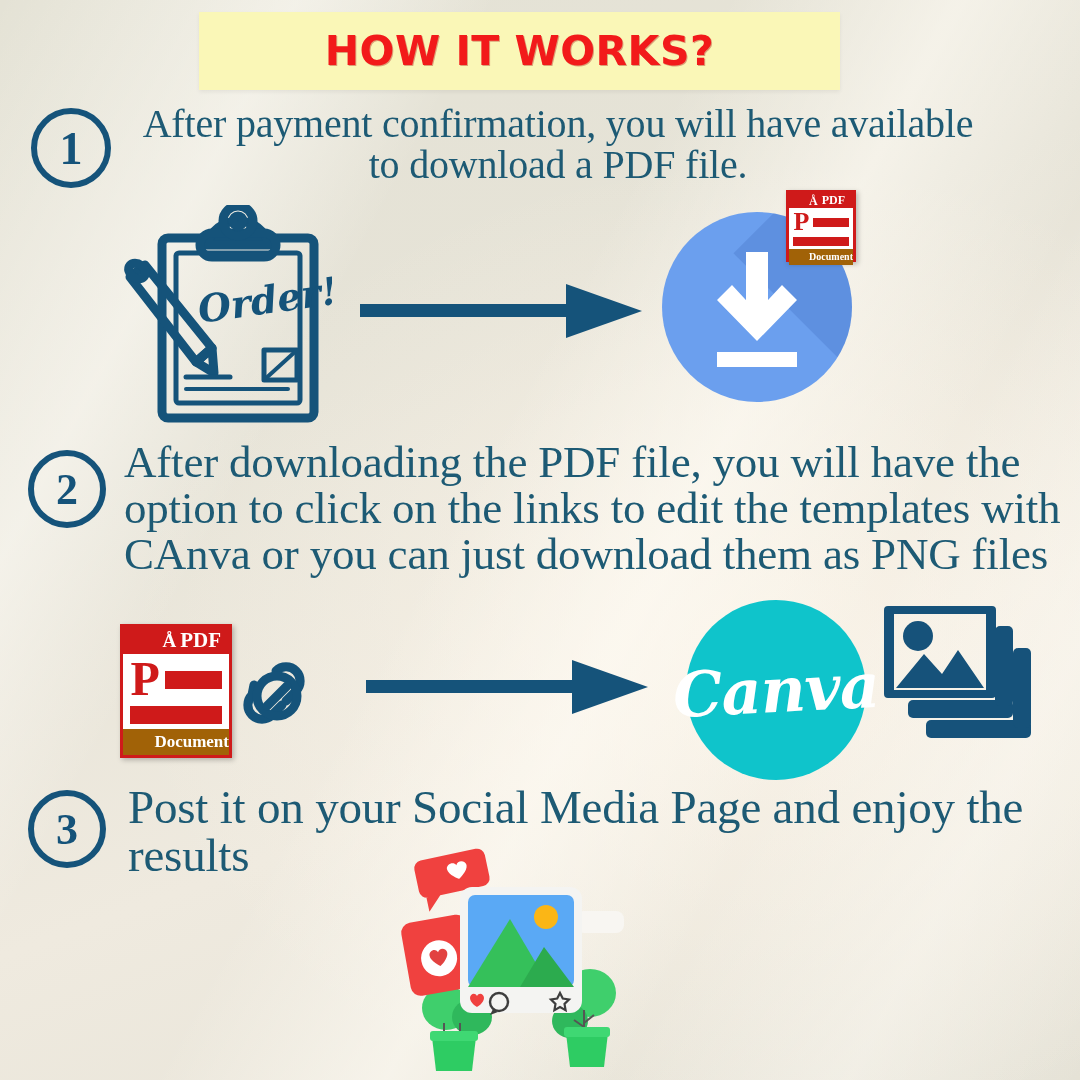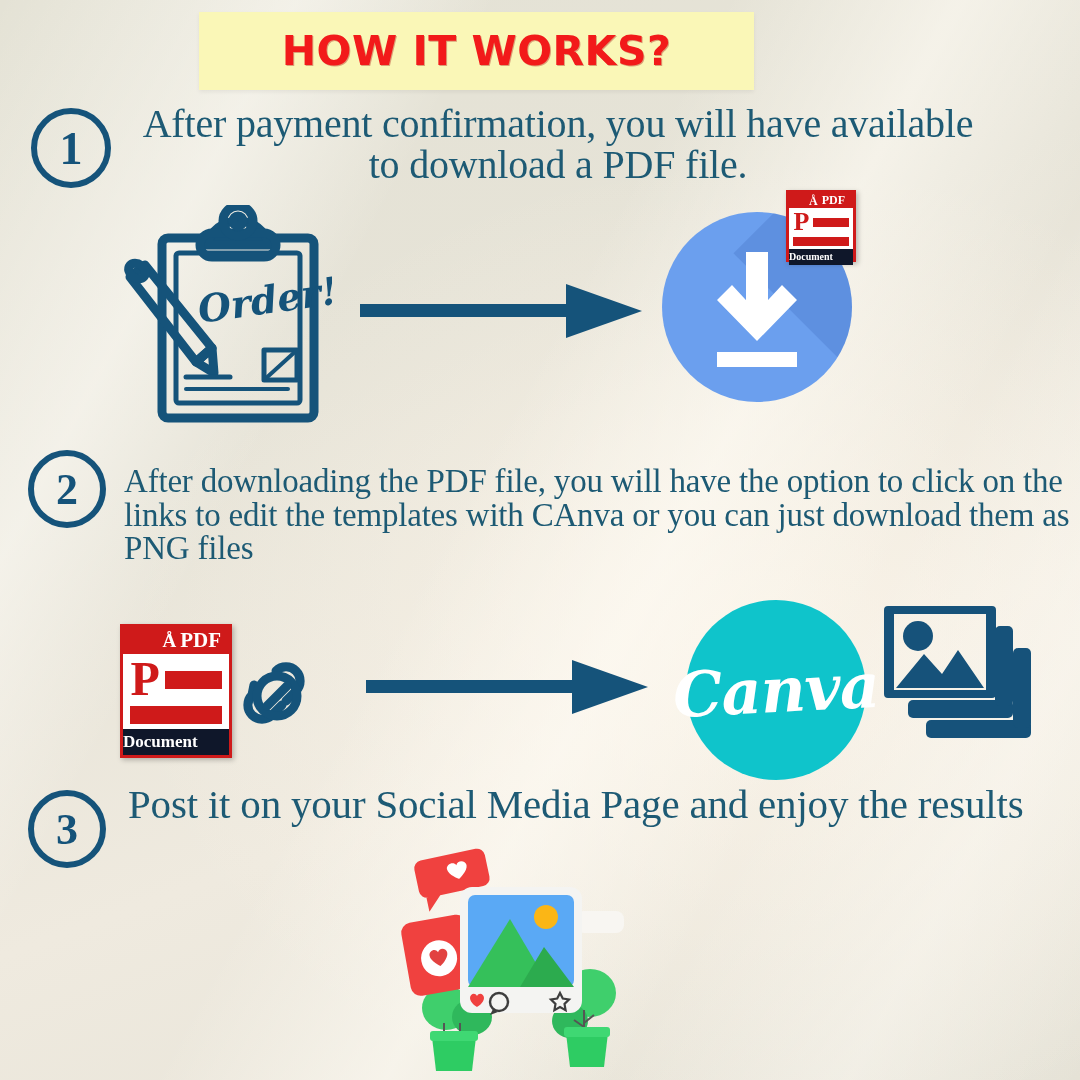--- a/index.html
+++ b/index.html
@@ -13,21 +13,21 @@
     background:
       linear-gradient(118deg, rgba(255,255,255,0.00) 0%, rgba(255,253,248,0.55) 18%, rgba(255,255,255,0.00) 30%,
                       rgba(255,255,255,0.00) 44%, rgba(255,252,245,0.60) 58%, rgba(255,255,255,0.00) 72%,
                       rgba(255,253,248,0.40) 86%, rgba(255,255,255,0.00) 100%),
       radial-gradient(ellipse 900px 700px at 70% 60%, rgba(253,246,235,0.75) 0%, rgba(253,246,235,0.0) 70%),
       linear-gradient(160deg, #e4e2d5 0%, #e6e3d7 35%, #efeadf 65%, #e5e2d6 100%);
   }
 
   
   .banner{
-    position:absolute;left:199px;top:12px;width:555px;height:78px;
+    position:absolute;left:199px;top:12px;width:641px;height:78px;
     background:#faf7b7;
     display:flex;align-items:center;justify-content:center;
     box-shadow:0 2px 4px rgba(0,0,0,0.06);
   }
   .banner-title{
     font-family:"DejaVu Sans", sans-serif;
     font-weight:bold;
     font-size:41px;
     letter-spacing:0.5px;
     color:#f21a1a;
@@ -51,22 +51,22 @@
 
   
   .step-text{
     position:absolute;
     color:#1d5a74;
     font-family:"Liberation Serif", serif;
     line-height:1.02;
     letter-spacing:-0.2px;
   }
   #txt1{left:138px;top:104px;width:840px;font-size:40px;text-align:center;}
-  #txt2{left:124px;top:440px;width:950px;font-size:33px;margin-top:25px;}
-  #txt3{left:128px;top:784px;width:930px;font-size:41px;}
+  #txt2{left:124px;top:440px;width:950px;font-size:45px;}
+  #txt3{left:128px;top:784px;width:930px;font-size:47px;}
 
   
   .abs{position:absolute;}
 
   
   .arrow{position:absolute;}
 
   
   .pdf{
     position:absolute;background:#ffffff;
@@ -89,21 +89,21 @@
   }
   .pdf-top-row{display:flex;align-items:center;gap:6%;flex:1;}
   .pdf-P{
     color:#cf1a1a;font-family:"Liberation Serif", serif;font-weight:bold;
     line-height:0.85;
   }
   .pdf-lines-short{flex:1;display:flex;flex-direction:column;justify-content:center;gap:18%;}
   .pdf-lines-long{display:flex;flex-direction:column;gap:22%;padding-top:6%;flex:0.9;}
   .pdf-bar{background:#cf1a1a;width:100%;}
   .pdf-foot{
-    background:#0f172a;color:#fff;text-align:left;
+    background:#a16207;color:#fff;text-align:right;
     font-family:"Liberation Serif", serif;font-weight:bold;
   }
 
   
   .canva-circle{
     position:absolute;border-radius:50%;background:#0fc4cb;
     display:flex;align-items:center;justify-content:center;
   }
   .canva-word{
     color:#ffffff;

